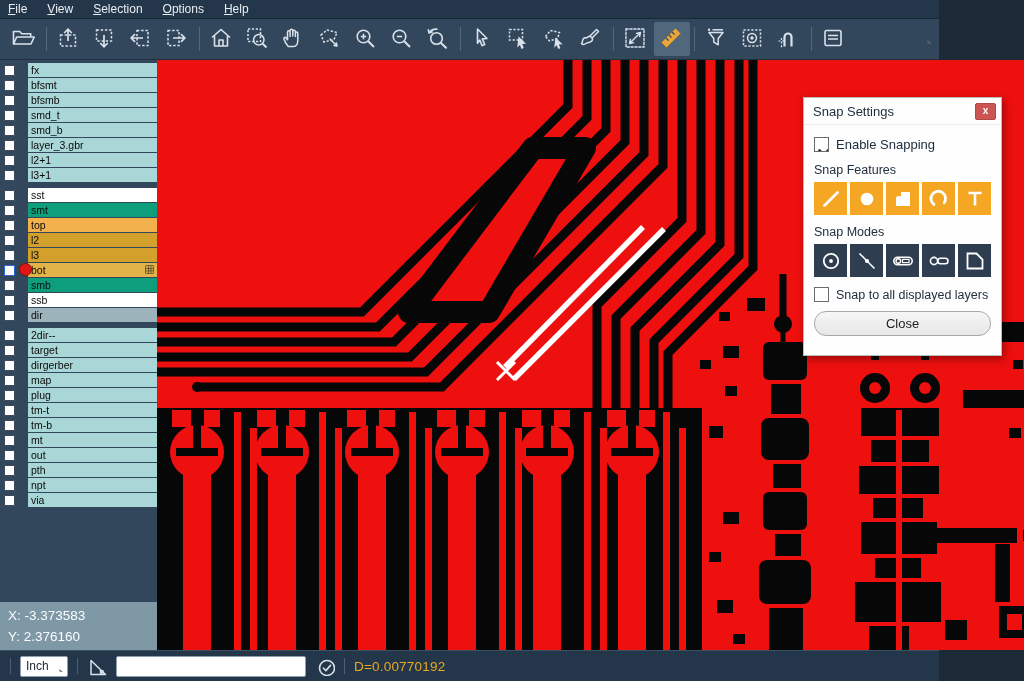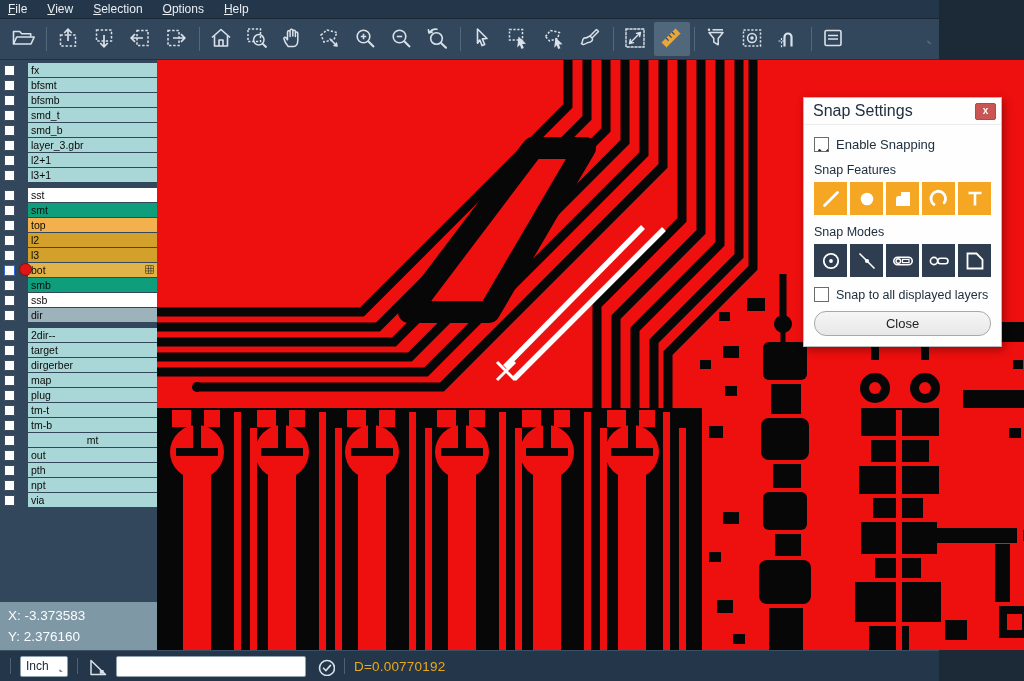--- a/index.html
+++ b/index.html
@@ -67,25 +67,25 @@
   .sb-icon svg { width:20px; height:20px; display:block; }
   .sb-input { width:190px; height:21px; background:#fff; border:1px solid #8fa0ae; border-radius:2px;
               font-size:12px; padding:0 4px; color:#1c2630; outline:none; }
   .d-readout { color:#eba81d; font-size:13.5px; letter-spacing:.2px; }
 
   
   .dialog { position:absolute; left:803px; top:97px; width:199px; background:#fefefe;
             border:1px solid #b9bcbe; box-shadow:2px 3px 8px rgba(0,0,0,.35); z-index:10; }
   .dlg-title { height:27px; display:flex; align-items:center; padding:0 5px 0 9px;
                border-bottom:1px solid #ececec; }
-  .dlg-title-text { flex:1; font-size:16px; color:#20303f; }
+  .dlg-title-text { flex:1; font-size:13px; color:#20303f; }
   .dlg-close { width:21px; height:17px; background:#ca5552; color:#fff; font-size:10px; font-weight:bold;
                display:flex; align-items:center; justify-content:center; border-radius:2px;
                border:1px solid #b34845; line-height:1; }
-  .dlg-body { padding:9px 10px 10px 10px; }
+  .dlg-body { padding:9px 10px 19px 10px; }
   .dlg-check-row { display:flex; align-items:center; gap:7px; margin:3px 0 11px; }
   .dlg-check-row.last { margin:1px 0 9px; }
   .dlg-cb { width:15px; height:15px; background:#fff; border:1px solid #6b6b6b; flex:0 0 auto;
             display:flex; align-items:center; justify-content:center; }
   .dlg-cb svg { width:13px; height:13px; }
   .dlg-label { font-size:13px; color:#20303f; }
   .dlg-sub { font-size:12.5px; color:#20303f; margin-bottom:5px; }
   .icon-row { display:flex; justify-content:space-between; margin-bottom:10px; }
   .feat-btn, .mode-btn { width:33px; height:33px; display:flex; align-items:center; justify-content:center; }
   .feat-btn { background:#f5a623; }
@@ -556,21 +556,21 @@
           <div class="layer-row">
             <div class="cb"></div>
             <div class="row-gap"></div>
             <div class="row-bar" style="background: rgb(169, 214, 214);">
               <span>tm-b</span>
             </div>
           </div>
           <div class="layer-row">
             <div class="cb"></div>
             <div class="row-gap"></div>
-            <div class="row-bar" style="background: rgb(169, 214, 214); justify-content: center;">
+            <div class="row-bar" style="background: rgb(169, 214, 214);">
               <span>mt</span>
             </div>
           </div>
           <div class="layer-row">
             <div class="cb"></div>
             <div class="row-gap"></div>
             <div class="row-bar" style="background: rgb(169, 214, 214);">
               <span>out</span>
             </div>
           </div>

